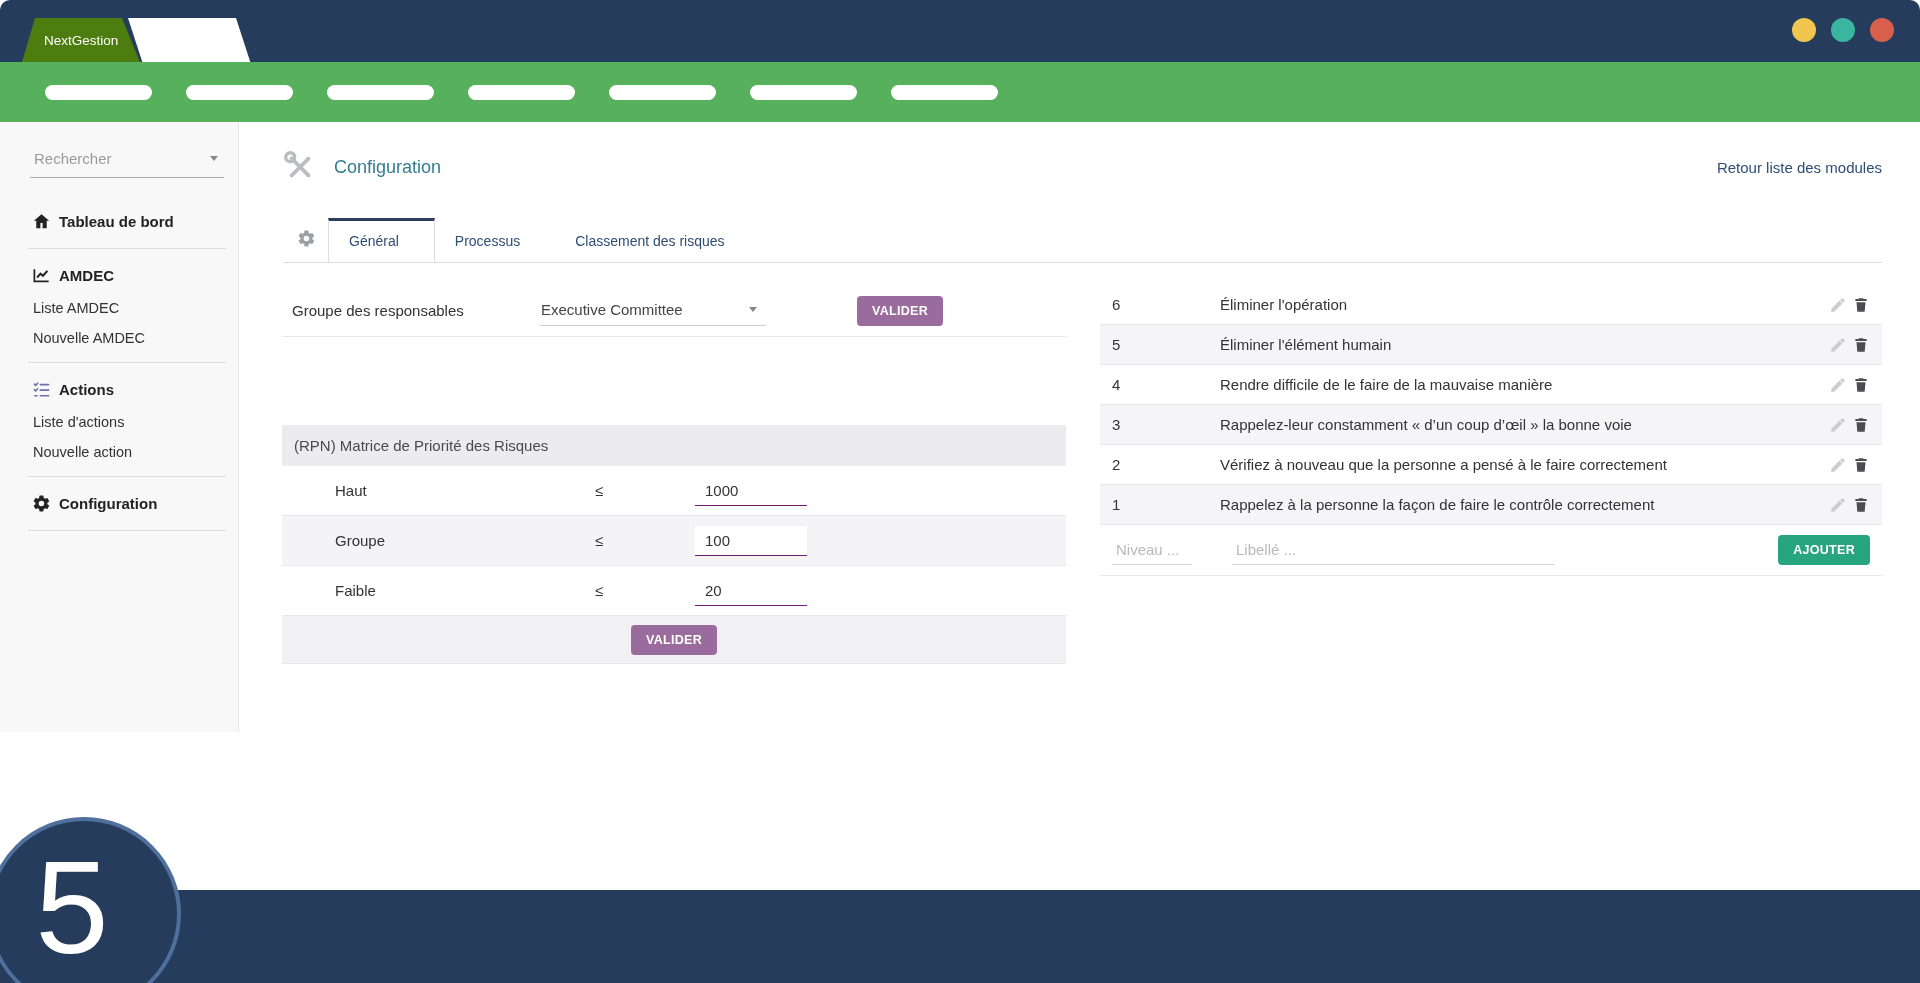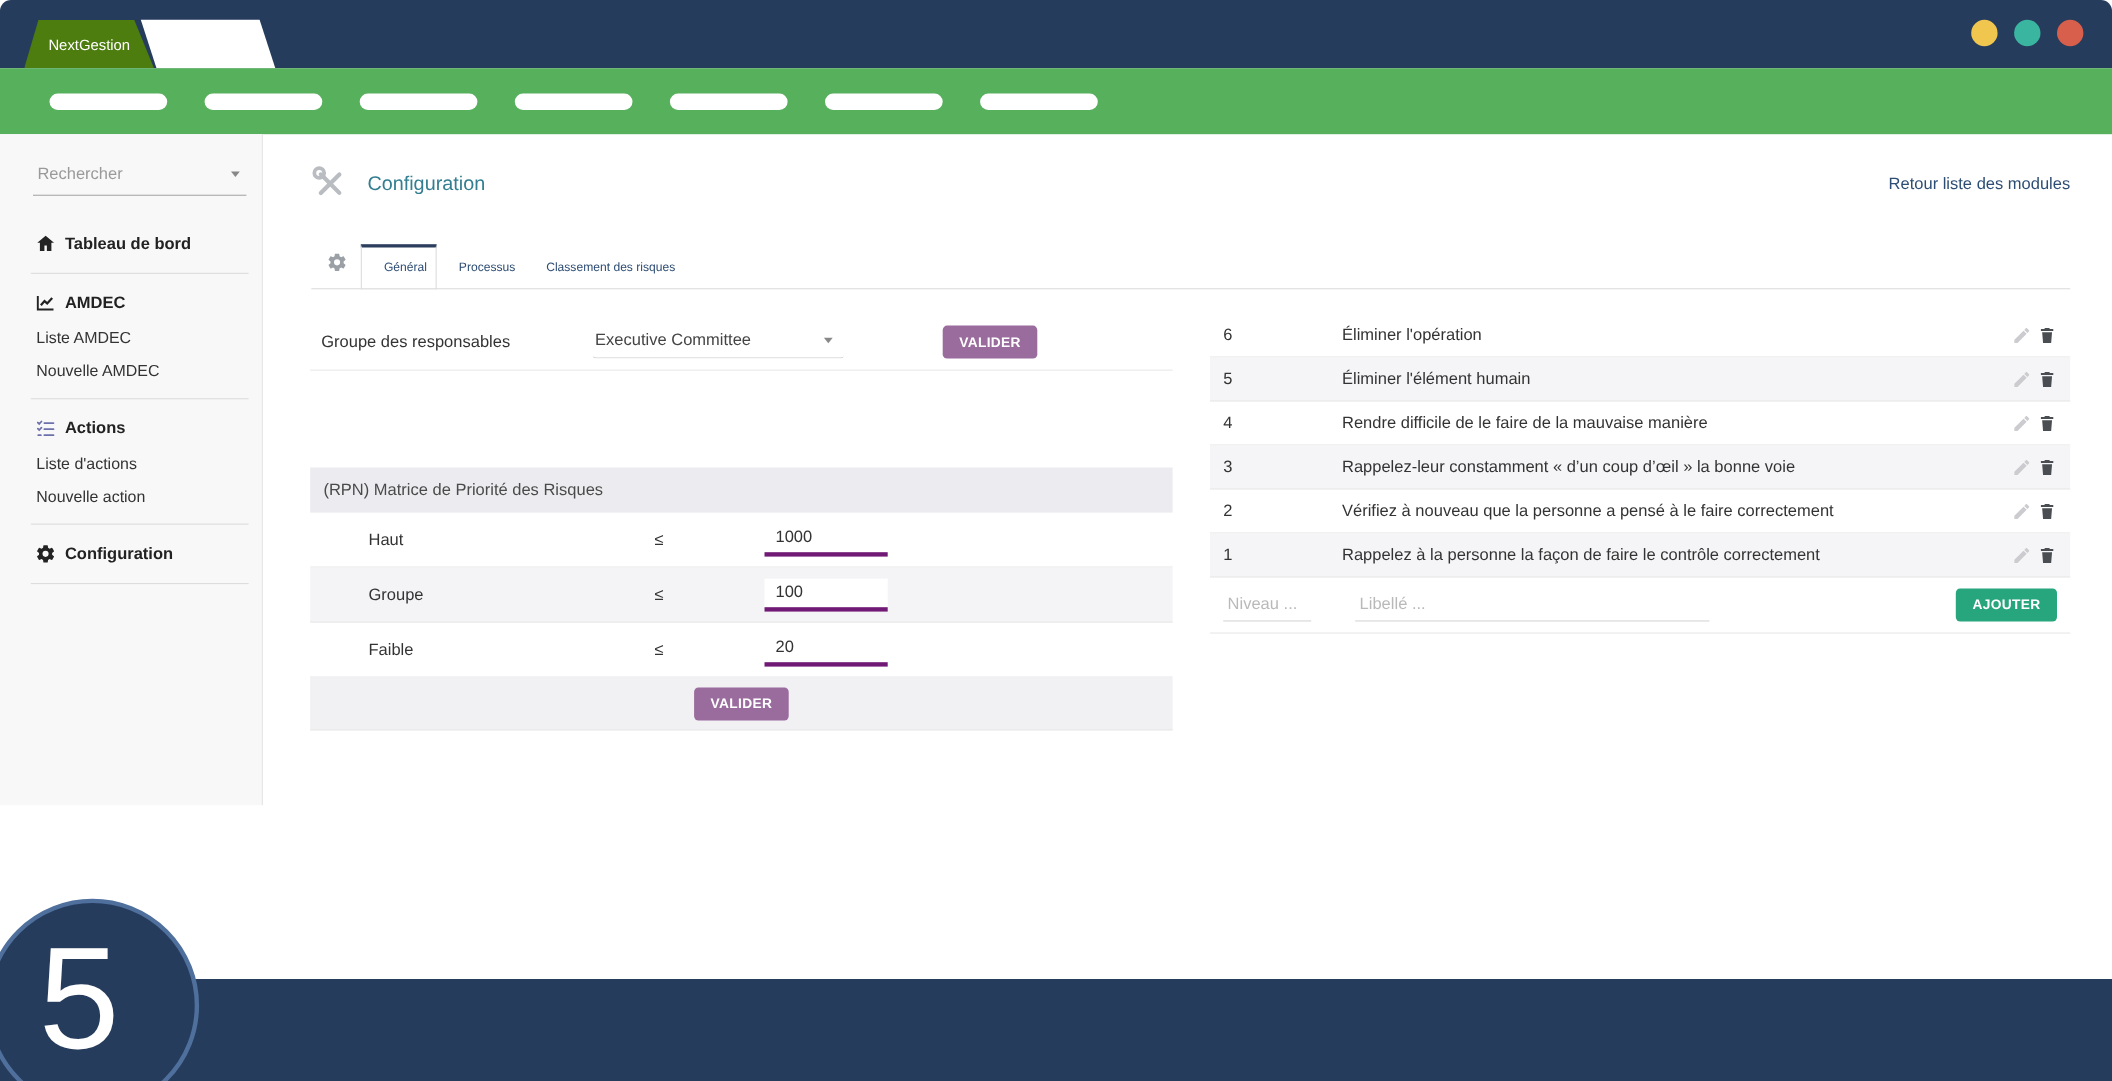--- a/index.html
+++ b/index.html
@@ -43,21 +43,21 @@
     display:flex; align-items:center; }
   .tools-icon { width:34px; height:34px; }
   .page-title { margin-left:17px; font-size:18px; color:#337e90; }
   .head-spacer { flex:1; }
   .back-link { font-size:15px; color:#2e4d74; cursor:pointer; text-decoration:none; }
 
   
   .tab-row { position:absolute; left:283px; top:215px; width:1599px; height:48px;
     border-bottom:1px solid #ddd; display:flex; align-items:flex-end; }
   .tab-gear { margin:0 12px 14px 14px; width:19px; height:19px; }
-  .tab { padding:14px 8px 13px 20px; font-size:11px; color:#2e4d74; cursor:pointer; white-space:nowrap; }
+  .tab { padding:14px 35px 13px 20px; font-size:14px; color:#2e4d74; cursor:pointer; white-space:nowrap; }
   .tab.active { background:#fff; border:1px solid #ddd; border-top:3px solid #2c3e5d;
     margin-bottom:-1px; padding-top:12px; }
 
   
   .panel-header { background:#ececf0; padding:12px 12px; font-size:15px; color:#4a4a4a; }
   .panel-resp { position:absolute; left:282px; top:285px; width:784px; }
   .resp-row { display:flex; align-items:center; height:52px; padding:0 10px;
     border-bottom:1px solid #e8e8e8; font-size:15px; color:#333; }
   .resp-label { flex:0 0 247px; }
   .fake-select { width:228px; border-bottom:1px solid #ccc; border-radius:0 0 3px 3px;
@@ -68,21 +68,21 @@
   .btn-purple { background:#9a6b9d; }
   .btn-green  { background:#27a57d; }
   .resp-row .btn { margin-left:90px; }
 
   .panel-rpn { position:absolute; left:282px; top:425px; width:784px; }
   .rpn-row { display:flex; align-items:center; height:50px; padding:0 10px;
     border-bottom:1px solid #e8e8e8; font-size:15px; color:#333; }
   .rpn-row:nth-of-type(even) { background:#f4f4f7; }
   .rpn-label { flex:0 0 260px;margin-left:43px; }
   .rpn-op { flex:0 0 100px; }
-  .rpn-input { width:112px; height:30px; border:none; border-bottom:4px solid #701a75;
+  .rpn-input { width:112px; height:30px; border:none; border-bottom:1px solid #701a75;
     background:#fff; font-size:15px; color:#333; padding:0 10px; font-family:inherit; }
   .rpn-footer { background:#f1f1f4; height:48px; display:flex; align-items:center;
     justify-content:center; border-bottom:1px solid #e8e8e8; }
 
   .panel-ncm { position:absolute; left:1100px; top:285px; width:782px; }
   .ncm-row { display:flex; align-items:center; height:40px; padding:0 12px;
     border-bottom:1px solid #e8e8e8; font-size:15px; color:#333; }
   .ncm-row:nth-of-type(even) { background:#f5f5f7; }
   .ncm-level { flex:0 0 108px; }
   .ncm-label { flex:1; }

